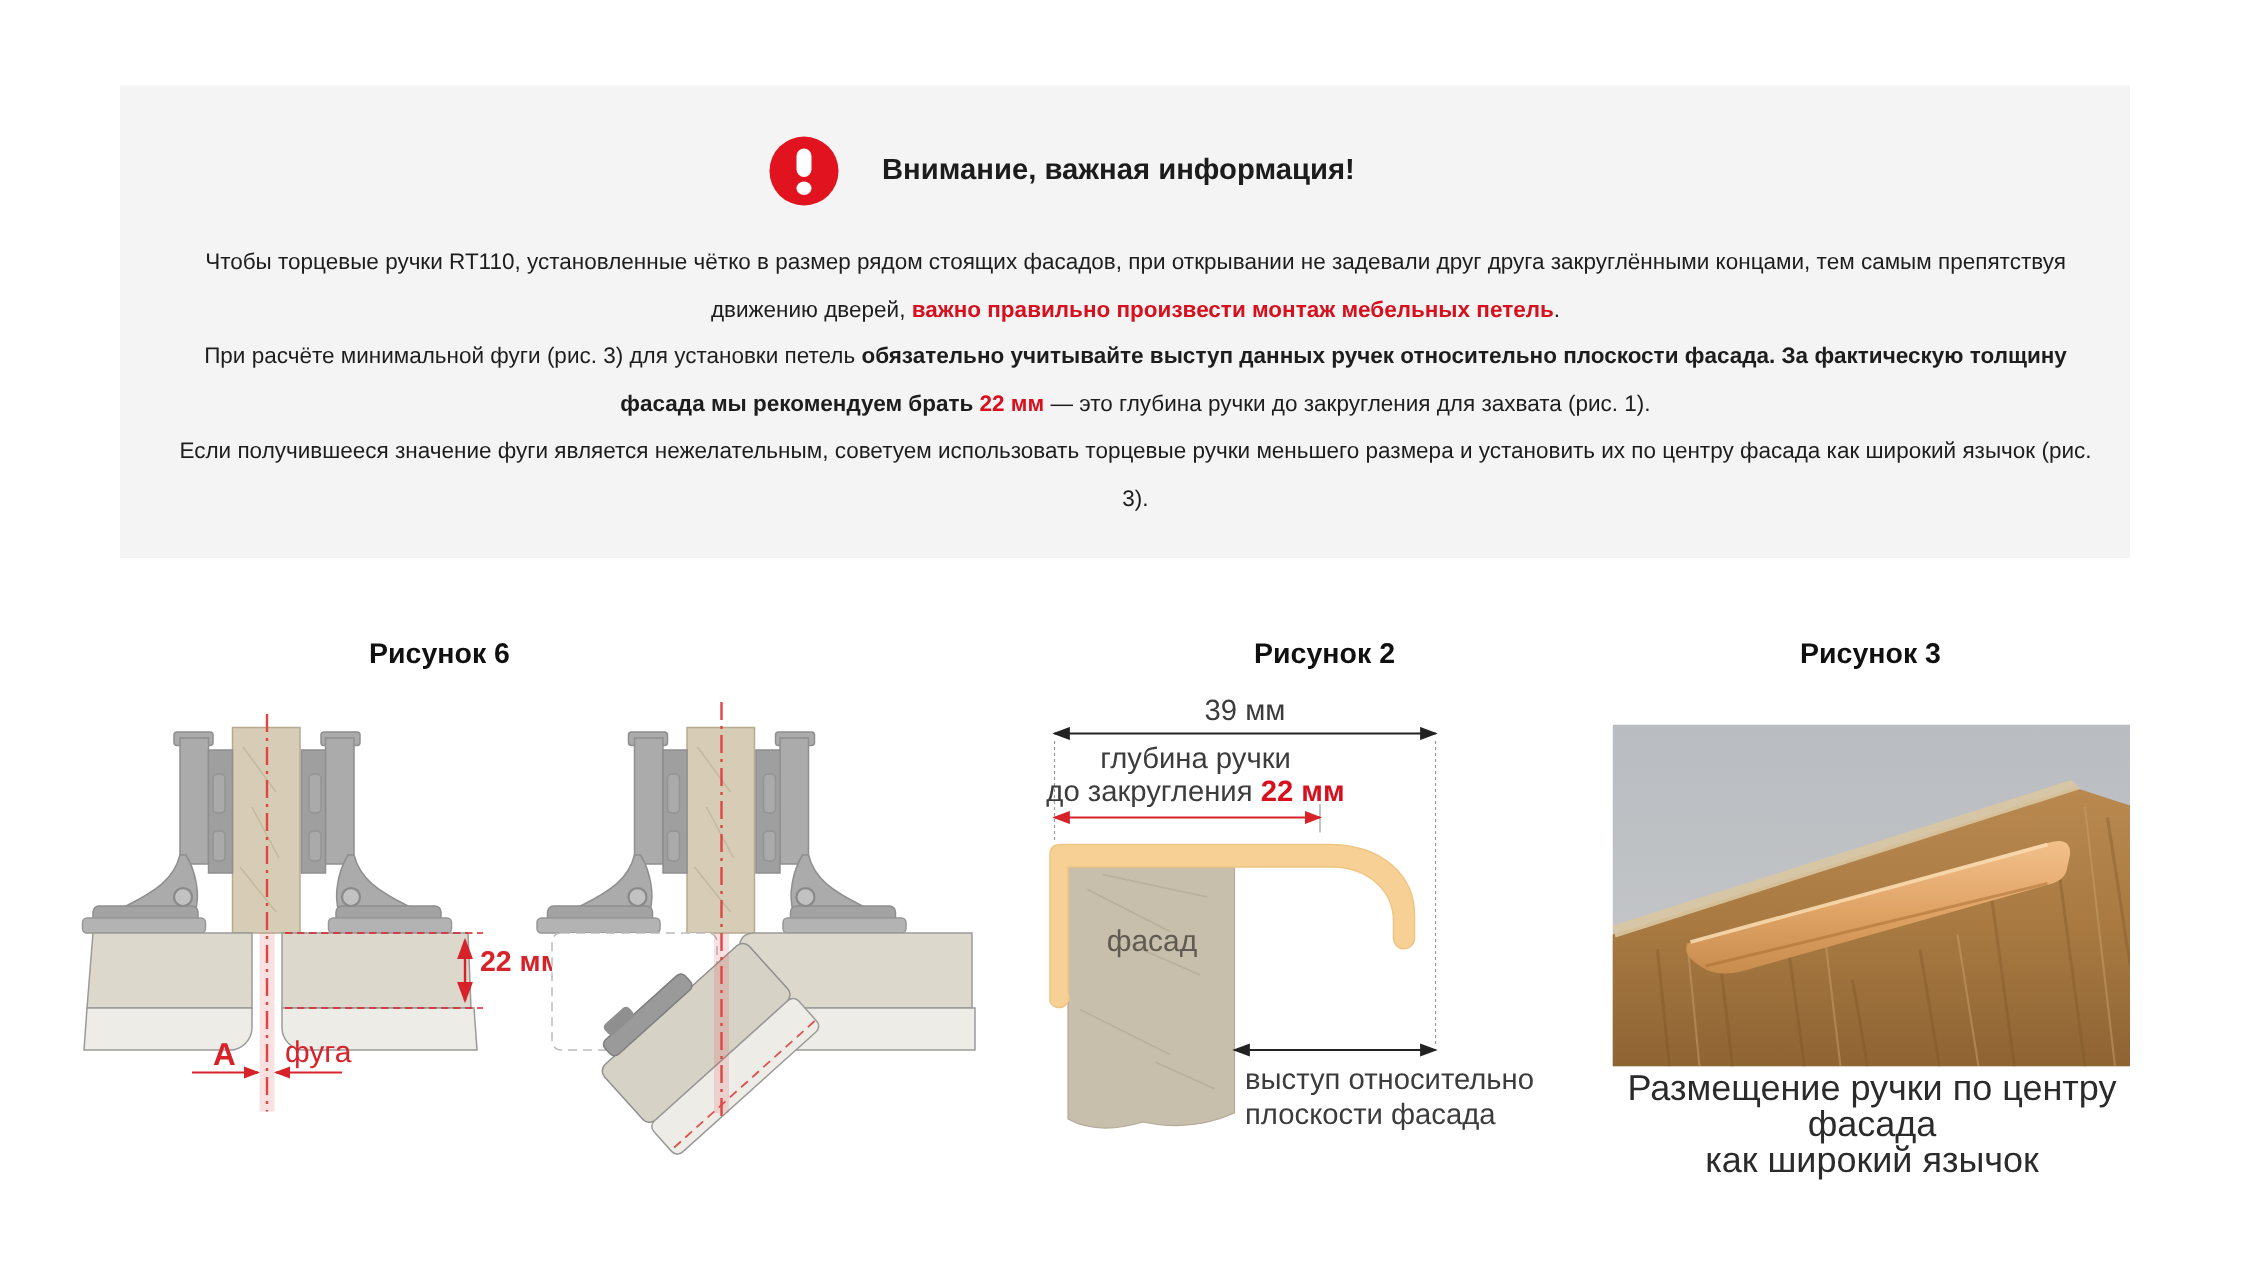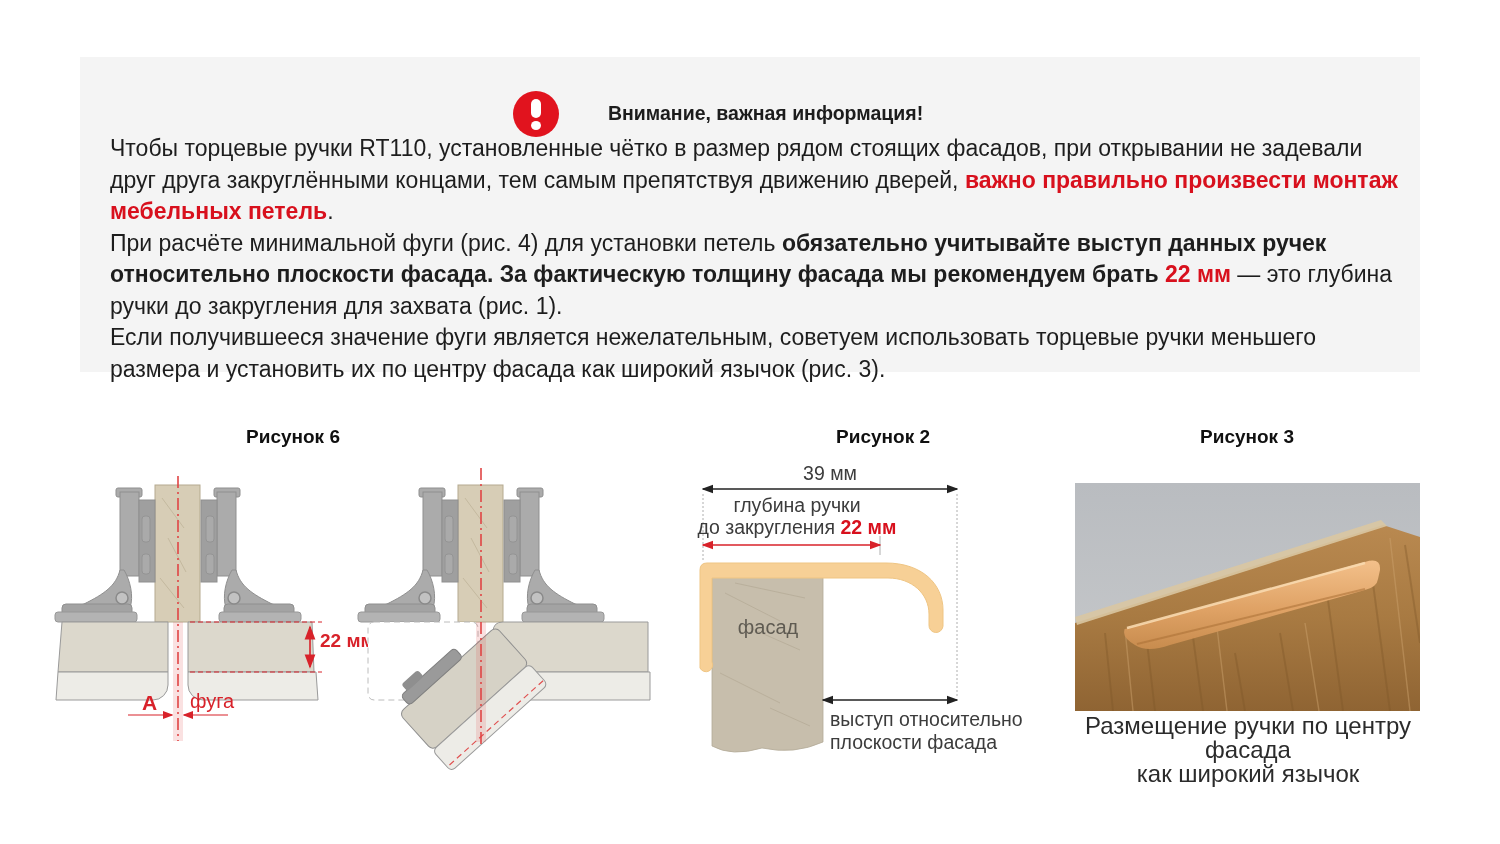--- a/index.html
+++ b/index.html
@@ -4,24 +4,24 @@
 <style>
   html,body{margin:0;padding:0;}
   body{width:1500px;height:844px;background:#ffffff;font-family:"Liberation Sans",sans-serif;}
   .page{position:relative;width:1500px;height:844px;overflow:hidden;background:#ffffff;}
   .panel{position:absolute;left:80px;top:57px;width:1340px;height:315px;background:#f4f4f4;}
 
   
   .warn-icon{position:absolute;left:513px;top:91px;width:46px;height:46px;border-radius:50%;background:#e1131e;}
   .warn-icon::before{content:"";position:absolute;left:18px;top:8px;width:10px;height:19px;border-radius:5px;background:#ffffff;}
   .warn-icon::after{content:"";position:absolute;left:18px;top:30px;width:10px;height:9px;border-radius:50%;background:#ffffff;}
-  .warn-title{position:absolute;left:588px;top:102px;font-size:19.5px;font-weight:bold;color:#1c1c1c;white-space:nowrap;margin-left:20px;}
+  .warn-title{position:absolute;left:588px;top:102px;font-size:19.5px;font-weight:bold;color:#1c1c1c;white-space:nowrap;}
 
   
-  .body-text{position:absolute;left:110px;top:133px;width:1294px;font-size:23px;line-height:31.5px;color:#1d1d1d;}
+  .body-text{position:absolute;left:110px;top:159px;width:1294px;font-size:15px;line-height:31.5px;color:#1d1d1d;text-align:center;}
   .body-text p{margin:0;}
   .b{font-weight:bold;}
   .rb{font-weight:bold;color:#d8101d;}
 
   
   .fig-label{position:absolute;top:426px;width:220px;text-align:center;font-weight:bold;font-size:19px;color:#101010;}
   #lbl1{left:183px;} #lbl2{left:710px;text-align:right;} #lbl3{left:1137px;text-align:center;}
   .fig3-caption{position:absolute;left:1063px;top:714px;width:370px;text-align:center;font-size:24px;line-height:24px;color:#2b2b2b;}
 
   svg{position:absolute;overflow:visible;}
@@ -39,21 +39,21 @@
 
 <div class="page">
 
   <div class="panel"></div>
 
   <div class="warn-icon"></div>
   <div class="warn-title">Внимание, важная информация!</div>
 
   <div class="body-text">
     <p><span>Чтобы торцевые ручки RT110, установленные чётко в размер рядом стоящих фасадов, при открывании не задевали друг друга закруглёнными концами, тем самым препятствуя движению дверей, </span><span class="rb">важно правильно произвести монтаж мебельных петель</span><span>.</span></p>
-    <p><span>При расчёте минимальной фуги (рис. 4) для установки петель </span><span class="b">обязательно учитывайте выступ данных ручек относительно плоскости фасада. За фактическую толщину фасада мы рекомендуем брать </span><span class="rb">22 мм</span><span> — это глубина ручки до закругления для захвата (рис. 1).</span></p>
+    <p><span>При расчёте минимальной фуги (рис. 3) для установки петель </span><span class="b">обязательно учитывайте выступ данных ручек относительно плоскости фасада. За фактическую толщину фасада мы рекомендуем брать </span><span class="rb">22 мм</span><span> — это глубина ручки до закругления для захвата (рис. 1).</span></p>
     <p>Если получившееся значение фуги является нежелательным, советуем использовать торцевые ручки меньшего размера и установить их по центру фасада как широкий язычок (рис. 3).</p>
   </div>
 
   <div class="fig-label" id="lbl1">Рисунок 6</div>
   <div class="fig-label" id="lbl2">Рисунок 2</div>
   <div class="fig-label" id="lbl3">Рисунок 3</div>
 
   <svg id="fig1" width="600" height="320" viewBox="0 0 600 320">
     <defs>
       <marker id="arR" viewBox="0 0 8 6" refX="7" refY="3" markerWidth="9" markerHeight="7" orient="auto-start-reverse">

